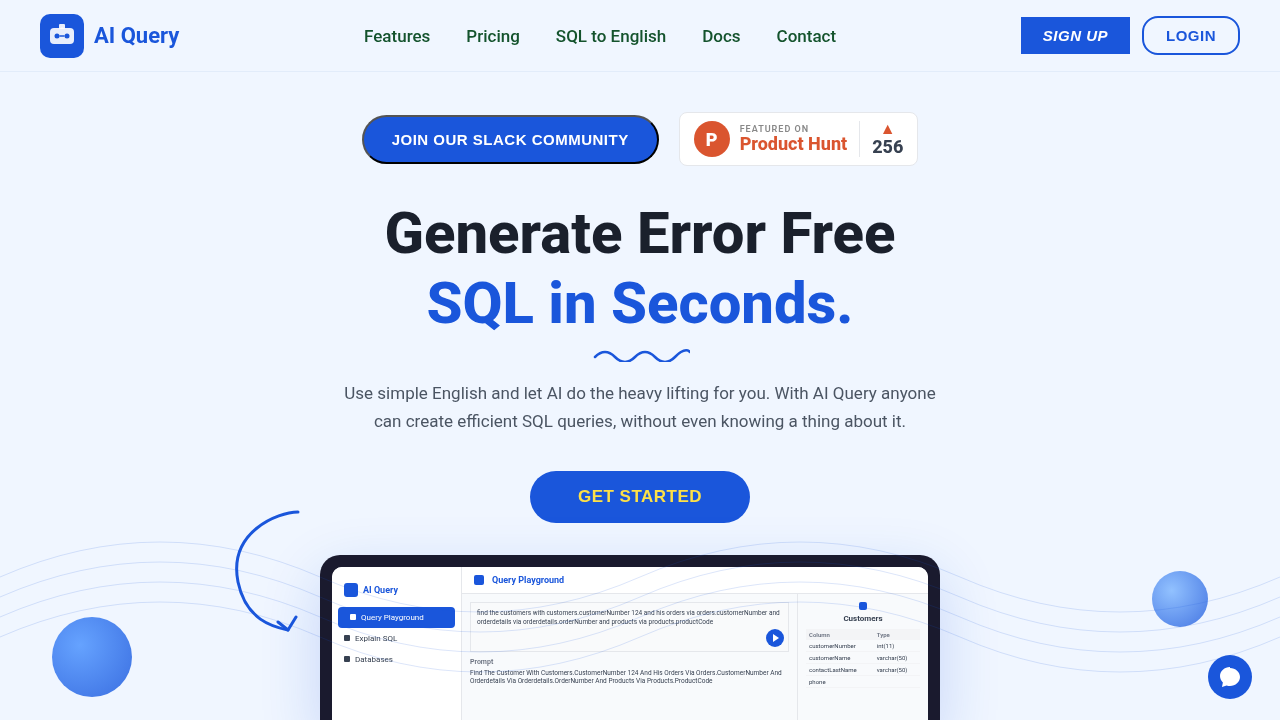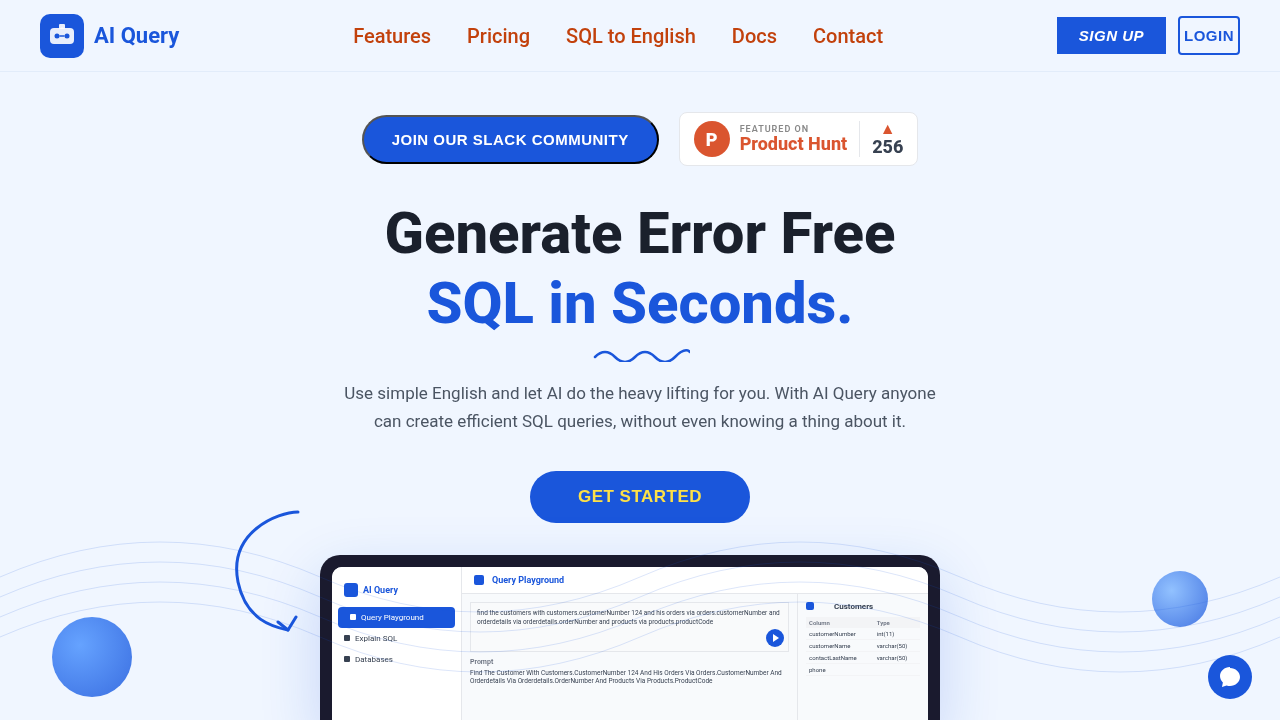--- a/index.html
+++ b/index.html
@@ -43,22 +43,22 @@
       color: #1a56db;
     }
     .navbar-nav {
       display: flex;
       align-items: center;
       gap: 36px;
       list-style: none;
     }
     .navbar-nav a {
       text-decoration: none;
-      color: #c2410c;
-      font-size: 20px;
+      color: #14532d;
+      font-size: 17px;
       font-weight: 500;
     }
     .navbar-actions {
       display: flex;
       gap: 12px;
       align-items: center;
     }
     .btn-signup {
       background: #1a56db;
       color: #fff;
@@ -68,22 +68,22 @@
       font-size: 15px;
       font-weight: 700;
       cursor: pointer;
       letter-spacing: 0.5px;
       font-style: italic;
     }
     .btn-login {
       background: transparent;
       color: #1a56db;
       border: 2px solid #1a56db;
-      border-radius: 4px;
-      padding: 9px 4px;
+      border-radius: 16px;
+      padding: 9px 22px;
       font-size: 15px;
       font-weight: 700;
       cursor: pointer;
       letter-spacing: 0.5px;
     }
 
     
     .hero {
       display: flex;
       flex-direction: column;
@@ -424,22 +424,23 @@
       color: #374151;
     }
     .results-area {
       width: 130px;
       padding: 8px;
       flex-shrink: 0;
     }
     .results-header {
       display: flex;
       align-items: center;
-      gap: 20px;
+      gap: 4px;
       margin-bottom: 6px;
+      flex-direction: column;
     }
     .results-icon {
       width: 8px;
       height: 8px;
       background: #1a56db;
       border-radius: 2px;
     }
     .results-title {
       font-size: 8px;
       font-weight: 700;

